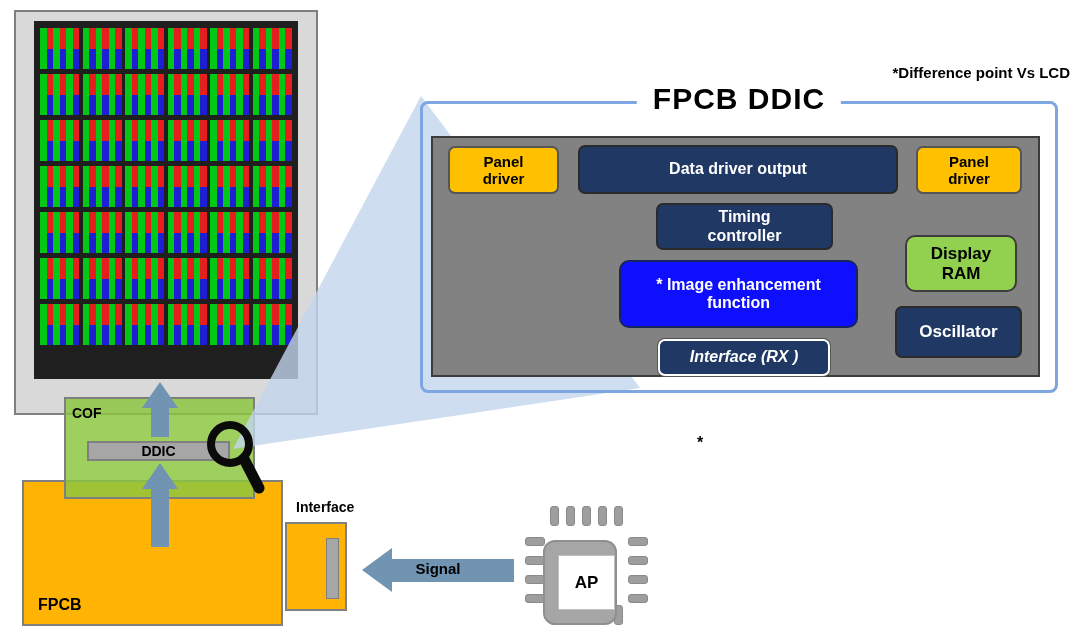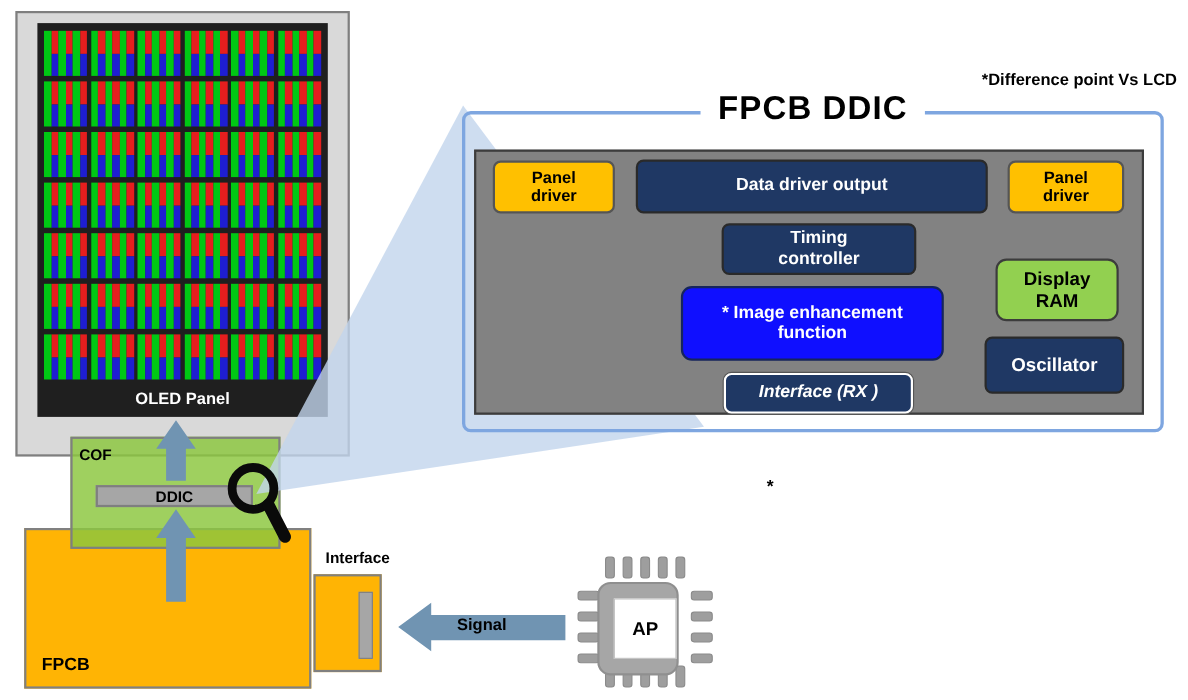--- a/index.html
+++ b/index.html
@@ -36,21 +36,21 @@
   .ddic-bar{left:21px;top:42px;width:143px;height:20px;background:#A6A6A6;
             border:2px solid #7F7F7F;font-size:14px;}
 
   .layer-svg{left:0;top:0;width:1080px;height:636px;pointer-events:none;}
   .z4{z-index:4;} .z5{z-index:5;} .z6{z-index:6;}
   .signal-label{left:398px;top:560px;width:80px;text-align:center;font-size:15px;z-index:4;}
 
   
   .ap-wrap{z-index:2;}
   .ap-pin{position:absolute;background:#9E9E9E;border:1px solid #8A8A8A;}
-  .ap-body{left:543px;top:529px;width:74px;height:85px;background:#A6A6A6;
+  .ap-body{left:543px;top:540px;width:74px;height:85px;background:#A6A6A6;
            border:2px solid #8F8F8F;border-radius:12px;z-index:3;}
   .ap-core{left:13px;top:13px;width:57px;height:55px;background:#fff;
            border:1px solid #BFBFBF;font-size:17px;}
 
   
   .ddic-box{left:420px;top:101px;width:638px;height:292px;border:3px solid #7EA6E0;
             border-radius:8px;z-index:7;}
   .ddic-title{left:50%;top:-22px;transform:translateX(-50%);background:#fff;
               padding:0 16px;font-size:30px;letter-spacing:1px;white-space:nowrap;}
   .chip{left:8px;top:32px;width:609px;height:241px;background:#828282;border:2px solid #3C3C3C;}
@@ -804,21 +804,20 @@
                 <div class="px-b" style="background: rgb(30, 30, 210);"></div>
               </div>
               <div class="px-g" style="background: rgb(0, 200, 20);"></div>
               <div class="px-rb">
                 <div class="px-r" style="background: rgb(230, 30, 30);"></div>
                 <div class="px-b" style="background: rgb(30, 30, 210);"></div>
               </div>
             </div>
           </div>
         </div>
-      <div class="abs panel-label">OLED Panel</div>
     </div>
   </div>
 
   <div class="abs fpcb">
     <div class="abs fpcb-label">FPCB</div>
   </div>
 
   <div class="abs connector-label">Interface</div>
   <div class="abs connector">
     <div class="abs conn-slot"></div>

